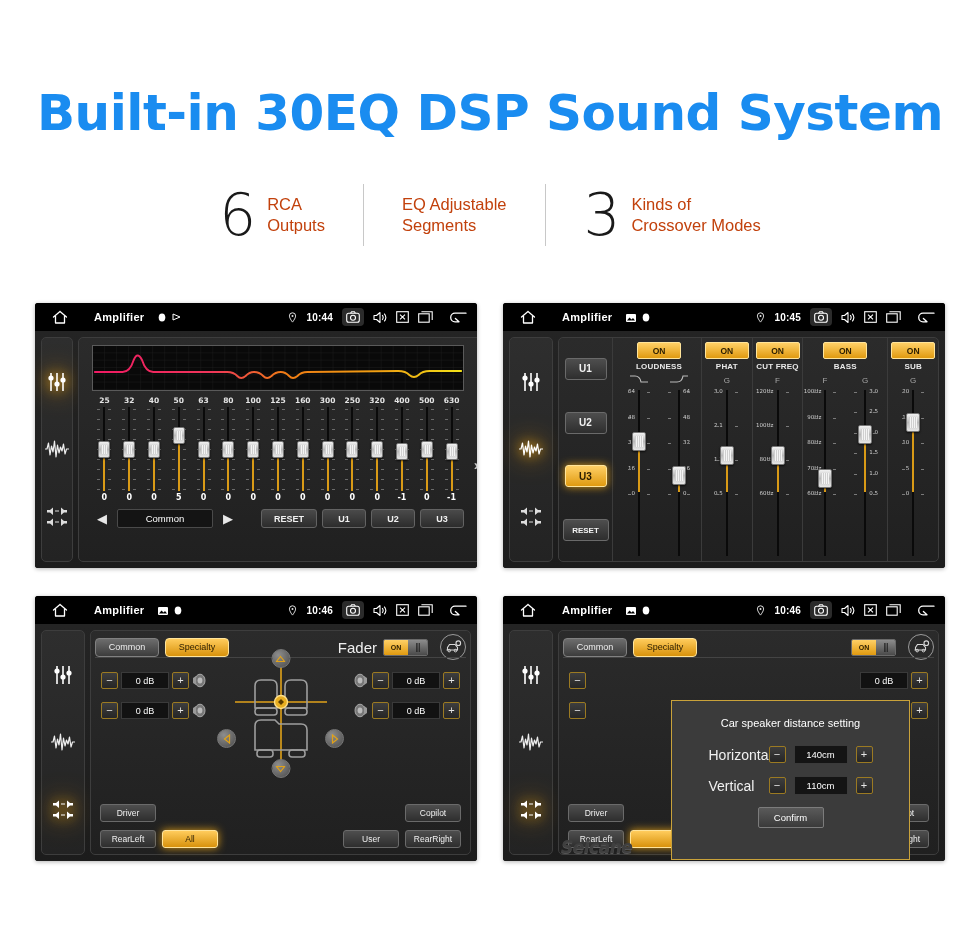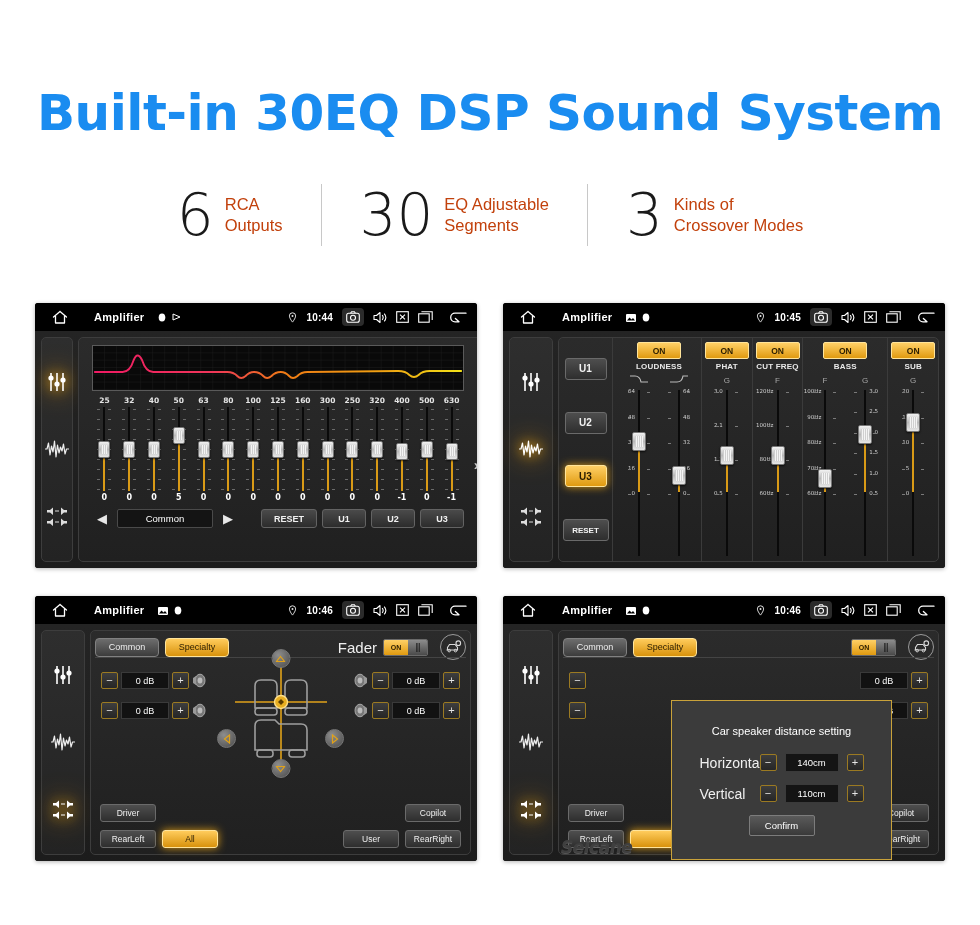--- a/index.html
+++ b/index.html
@@ -339,24 +339,24 @@
   }
   .navcirc {
     position:absolute; width:19px; height:19px; border-radius:50%;
     background: radial-gradient(circle at 35% 30%,#8e8e8e,#4a4a4a);
     border:1px solid #777;
     display:flex; align-items:center; justify-content:center;
   }
 
   
   .modal {
-    position:absolute; left:108px; top:42px; width:221px; height:160px;
+    position:absolute; left:108px; top:42px; width:239px; height:160px;
     background:#3b3b3b; border:1px solid #c9a23a;
     z-index: 20;
-    padding-top: 24px;
+    padding-top: 16px;
   }
   .modal-title {
     color:#fff; font-size:11px; text-align:center; margin-bottom:16px;
   }
   .modal-row {
     display:flex; align-items:center; justify-content:center;
     gap:8px; margin-bottom:12px;
   }
   .modal-row .rlbl { color:#f0f0f0; font-size:14px; width:52px; text-align:left; }
   .modal-val {
@@ -388,21 +388,20 @@
 <div class="stats-row">
   <div class="stat">
     <span class="stat-num">6</span>
     <span class="stat-lines">
       <span class="stat-l1">RCA</span>
       <span class="stat-l2">Outputs</span>
     </span>
   </div>
   <div class="stat-div"></div>
   <div class="stat">
-    <span class="stat-num">30</span>
     <span class="stat-lines">
       <span class="stat-l1">EQ Adjustable</span>
       <span class="stat-l2">Segments</span>
     </span>
   </div>
   <div class="stat-div"></div>
   <div class="stat">
     <span class="stat-num">3</span>
     <span class="stat-lines">
       <span class="stat-l1">Kinds of</span>

